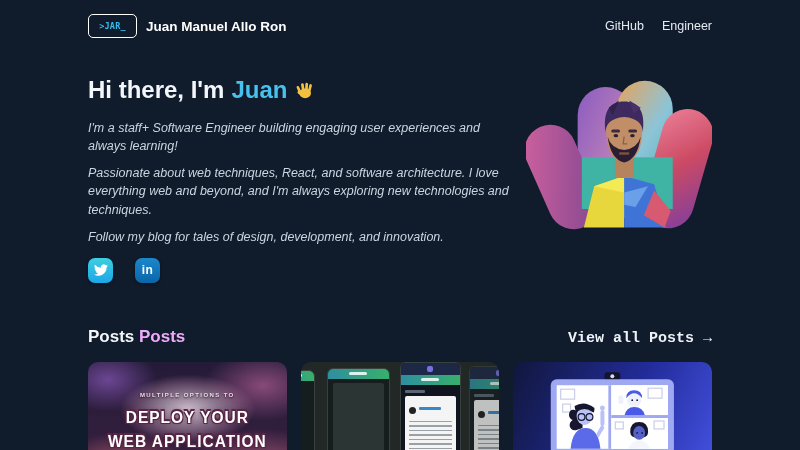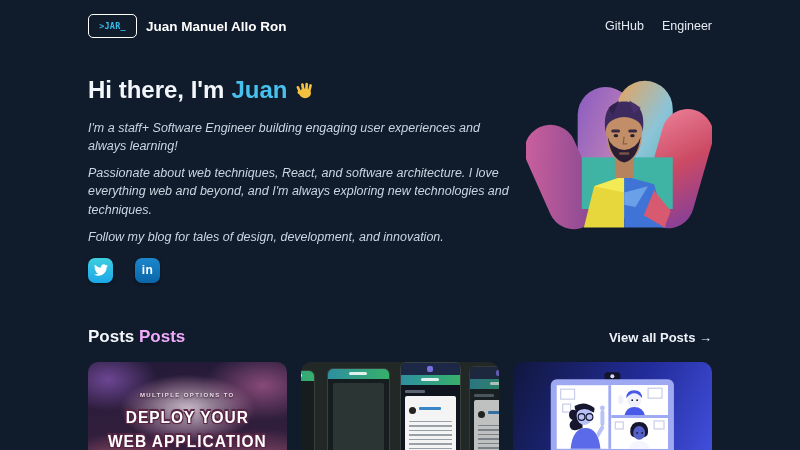--- a/index.html
+++ b/index.html
@@ -40,21 +40,21 @@
   .social-btn.linkedin { background:linear-gradient(180deg,#1b87cc,#0a66a8); }
   .social-btn .in-glyph { color:#fff; font-weight:bold; font-size:12px; letter-spacing:0.3px; }
 
   .hero-avatar { width:188px; flex:none; position:relative; top:-4px; left:2px; }
 
   
   .recent { margin-top:44px; }
   .recent-head { display:flex; align-items:baseline; justify-content:space-between; }
   .recent-head h2 { font-size:17px; font-weight:bold; color:#f3f6fa; }
   .recent-head h2 .accent { color:#f0abfc; }
-  .view-all { font-size:13px; font-weight:bold; color:#eef2f8; text-decoration:none; cursor:pointer; }
+  .view-all { font-size:15px; font-weight:bold; color:#eef2f8; text-decoration:none; cursor:pointer;font-family:Liberation Mono, monospace; }
 
   .cards { display:grid; grid-template-columns:repeat(3,1fr); gap:14px; margin-top:15px; }
   .card {
     height:118px; border-radius:10px 10px 0 0; overflow:hidden; position:relative;
     display:block; cursor:pointer; text-decoration:none;
   }
 
   
   .card-1 {
     background:

